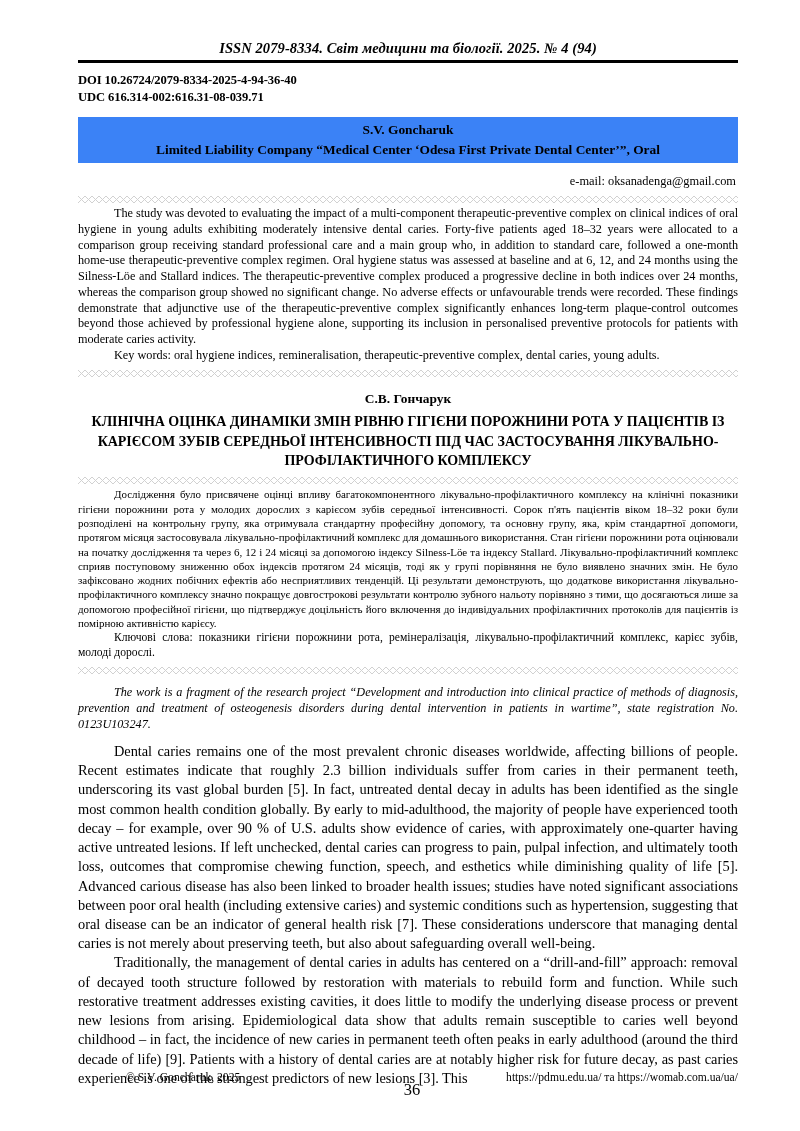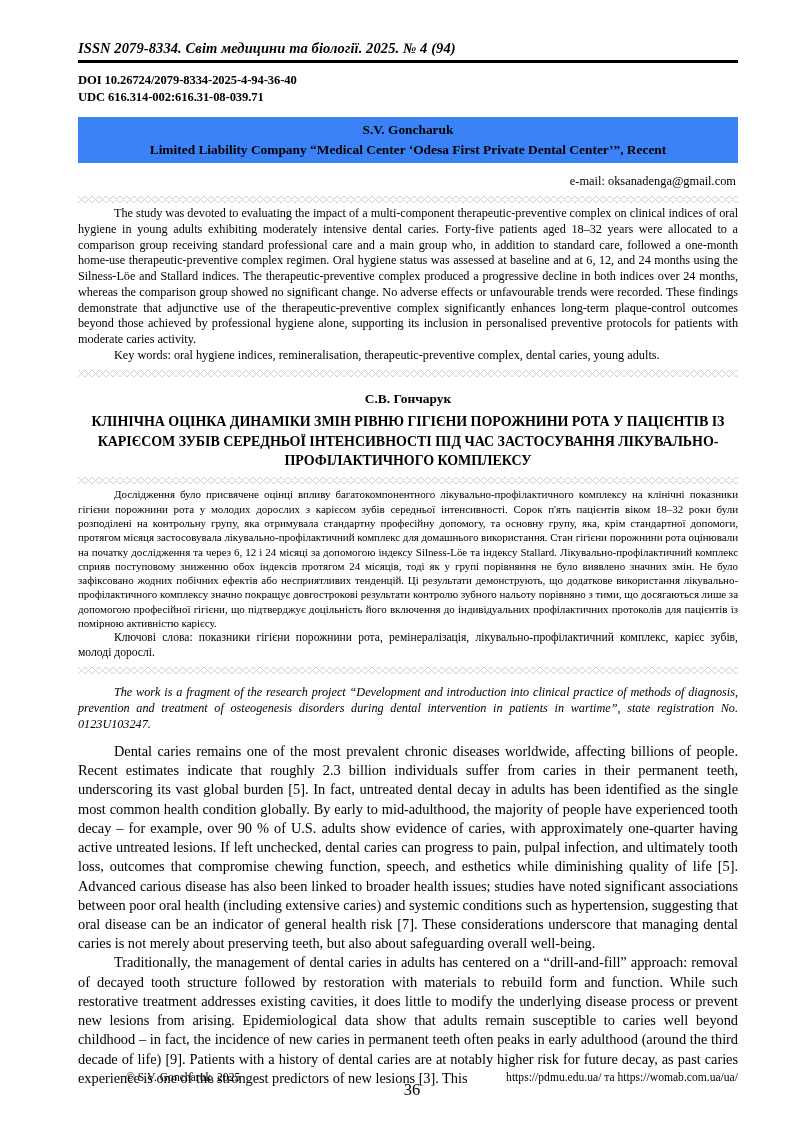--- a/index.html
+++ b/index.html
@@ -20,20 +20,21 @@
     padding: 40px 62px 0 78px;
   }
 
   
   .running-head {
     font-style: italic;
     font-weight: bold;
     font-size: 14.5px;
     letter-spacing: 0.1px;
     padding-bottom: 3px;
+    text-align: center;
   }
   .rule-double {
     border-top: 1px solid #000;
     border-bottom: 2.4px solid #000;
     height: 3px;
     margin: 0 0 9px 0;
   }
 
   
   .ids {
@@ -192,21 +193,21 @@
   <div class="running-head">ISSN 2079-8334. Світ медицини та біології. 2025. № 4 (94)</div>
   <div class="rule-double"></div>
 
   <div class="ids">
     <div>DOI 10.26724/2079-8334-2025-4-94-36-40</div>
     <div>UDC 616.314-002:616.31-08-039.71</div>
   </div>
 
   <div class="author-band">
     <div class="author-name">S.V. Goncharuk</div>
-    <div class="author-affil">Limited Liability Company “Medical Center ‘Odesa First Private Dental Center’”, Recent</div>
+    <div class="author-affil">Limited Liability Company “Medical Center ‘Odesa First Private Dental Center’”, Oral</div>
   </div>
 
 
   <div class="email">e-mail: oksanadenga@gmail.com</div>
 
   <div class="zigzag"></div>
 
   <div class="abstract-en">The study was devoted to evaluating the impact of a multi-component therapeutic-preventive complex on clinical indices of oral hygiene in young adults exhibiting moderately intensive dental caries. Forty-five patients aged 18–32 years were allocated to a comparison group receiving standard professional care and a main group who, in addition to standard care, followed a one-month home-use therapeutic-preventive complex regimen. Oral hygiene status was assessed at baseline and at 6, 12, and 24 months using the Silness-Löe and Stallard indices. The therapeutic-preventive complex produced a progressive decline in both indices over 24 months, whereas the comparison group showed no significant change. No adverse effects or unfavourable trends were recorded. These findings demonstrate that adjunctive use of the therapeutic-preventive complex significantly enhances long-term plaque-control outcomes beyond those achieved by professional hygiene alone, supporting its inclusion in personalised preventive protocols for patients with moderate caries activity.</div>
   <div class="keywords-en"><b>Key words:</b> <span>oral hygiene indices, remineralisation, therapeutic-preventive complex, dental caries, young adults.</span></div>
 

